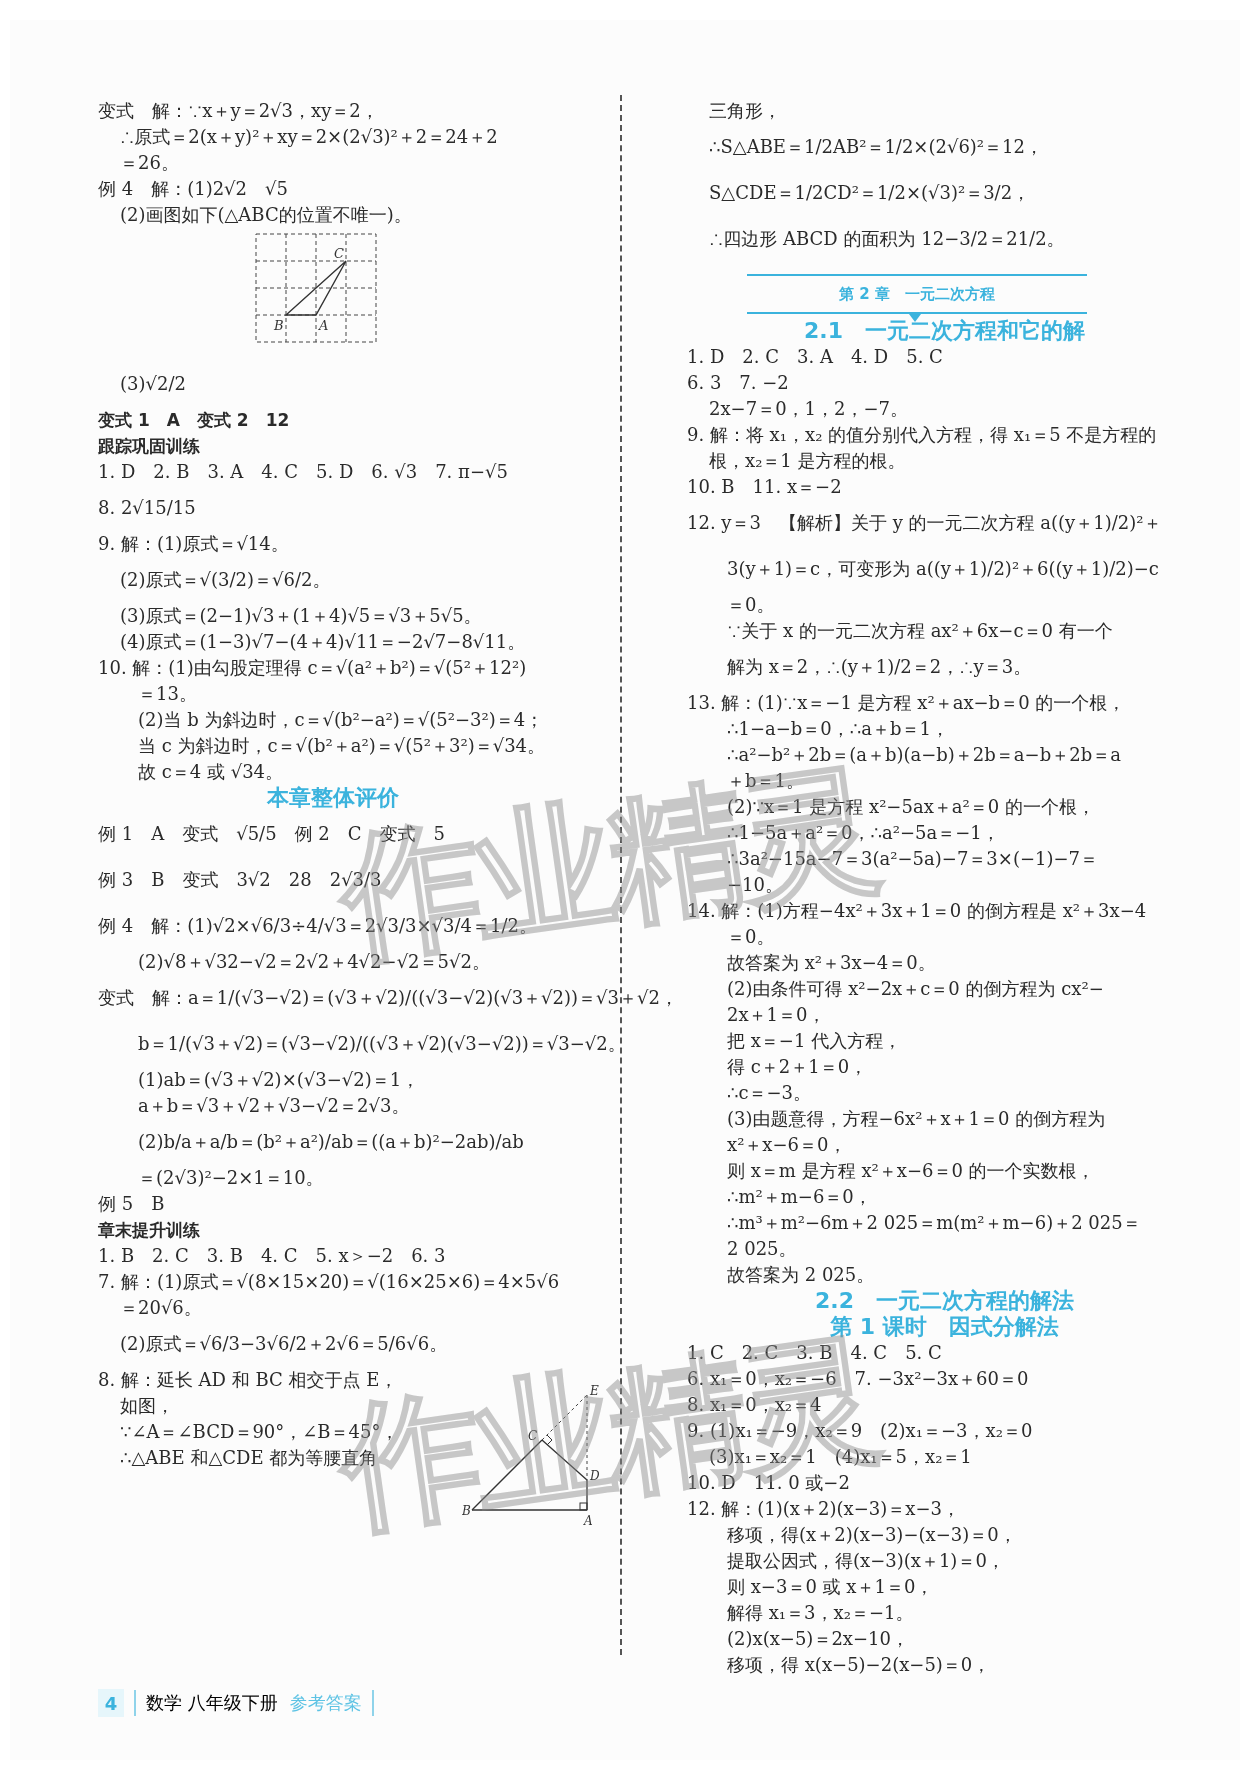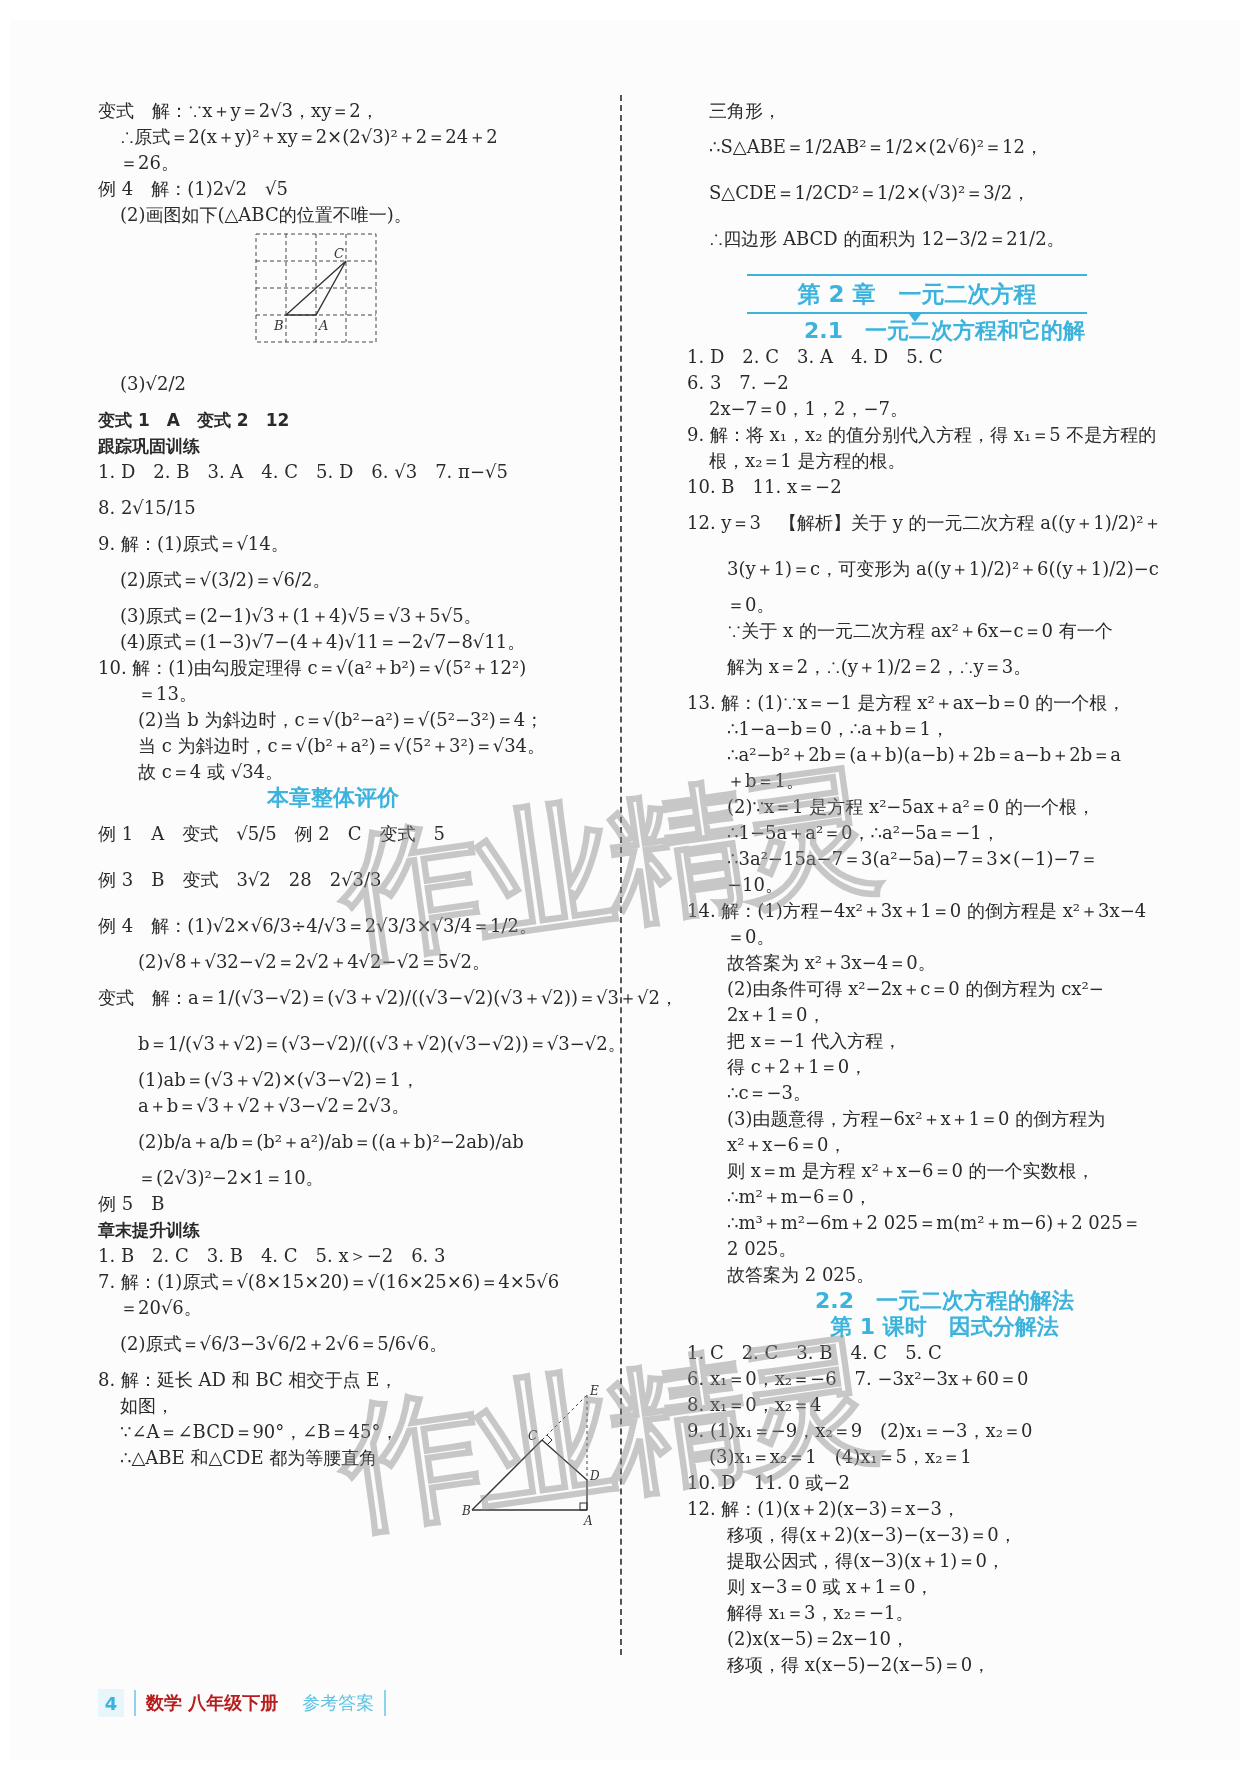--- a/index.html
+++ b/index.html
@@ -27,42 +27,42 @@
   .ind2 { padding-left: 40px; }
   .b { font-weight: bold; font-family: "DejaVu Sans", "Liberation Sans", sans-serif; font-size: 17px; }
   .sec {
     color: #3bb3dd; font-weight: bold; text-align: center;
     font-family: "DejaVu Sans", "Liberation Sans", sans-serif; font-size: 22px;
   }
   .tall { min-height: 46px; line-height: 46px; }
   .ch-head { position: relative; margin: 12px 0 4px 60px; width: 340px; }
   .ch-line { border-top: 2px solid #3bb3dd; }
   .ch-title {
-    text-align: center; color: #3bb3dd; font-weight: bold; font-size: 23px;
+    text-align: center; color: #3bb3dd; font-weight: bold; font-size: 15px;
     line-height: 36px; font-family: "DejaVu Sans", "Liberation Sans", sans-serif;
   }
   .ch-tri {
     position: absolute; left: 162px; bottom: -8px; width: 0; height: 0;
     border-left: 6px solid transparent; border-right: 6px solid transparent;
     border-top: 8px solid #3bb3dd;
   }
   .grid-fig { margin: 4px 0 10px 156px; }
   .tri-fig { position: absolute; left: 462px; top: 1360px; }
   .footer {
     position: absolute; left: 98px; top: 1688px; height: 30px;
     display: flex; align-items: center;
     font-family: "DejaVu Sans", "Liberation Sans", sans-serif; font-size: 18px;
   }
   .pg-num {
     background: #e6f6fb; color: #3bb3dd; font-weight: bold;
     width: 26px; height: 28px; display: flex; align-items: center; justify-content: center;
   }
   .bar { width: 0; height: 26px; border-left: 2px solid #8fd3ea; margin: 0 10px; }
-  .subj { color: #b91c1c; font-weight: bold; }
-  .ans { color: #5ec3e4; margin-left: 24px; }
+  .subj { color: #000000; }
+  .ans { color: #5ec3e4; margin-left: 12px; }
   .watermark {
     position: absolute; font-size: 140px; font-weight: bold;
     color: transparent; -webkit-text-stroke: 2px #888; opacity: 0.45;
     font-family: "DejaVu Sans", "Liberation Sans", sans-serif;
     transform: rotate(-8deg); letter-spacing: -6px; pointer-events: none;
   }
 </style>
 </head>
 <body>
 

